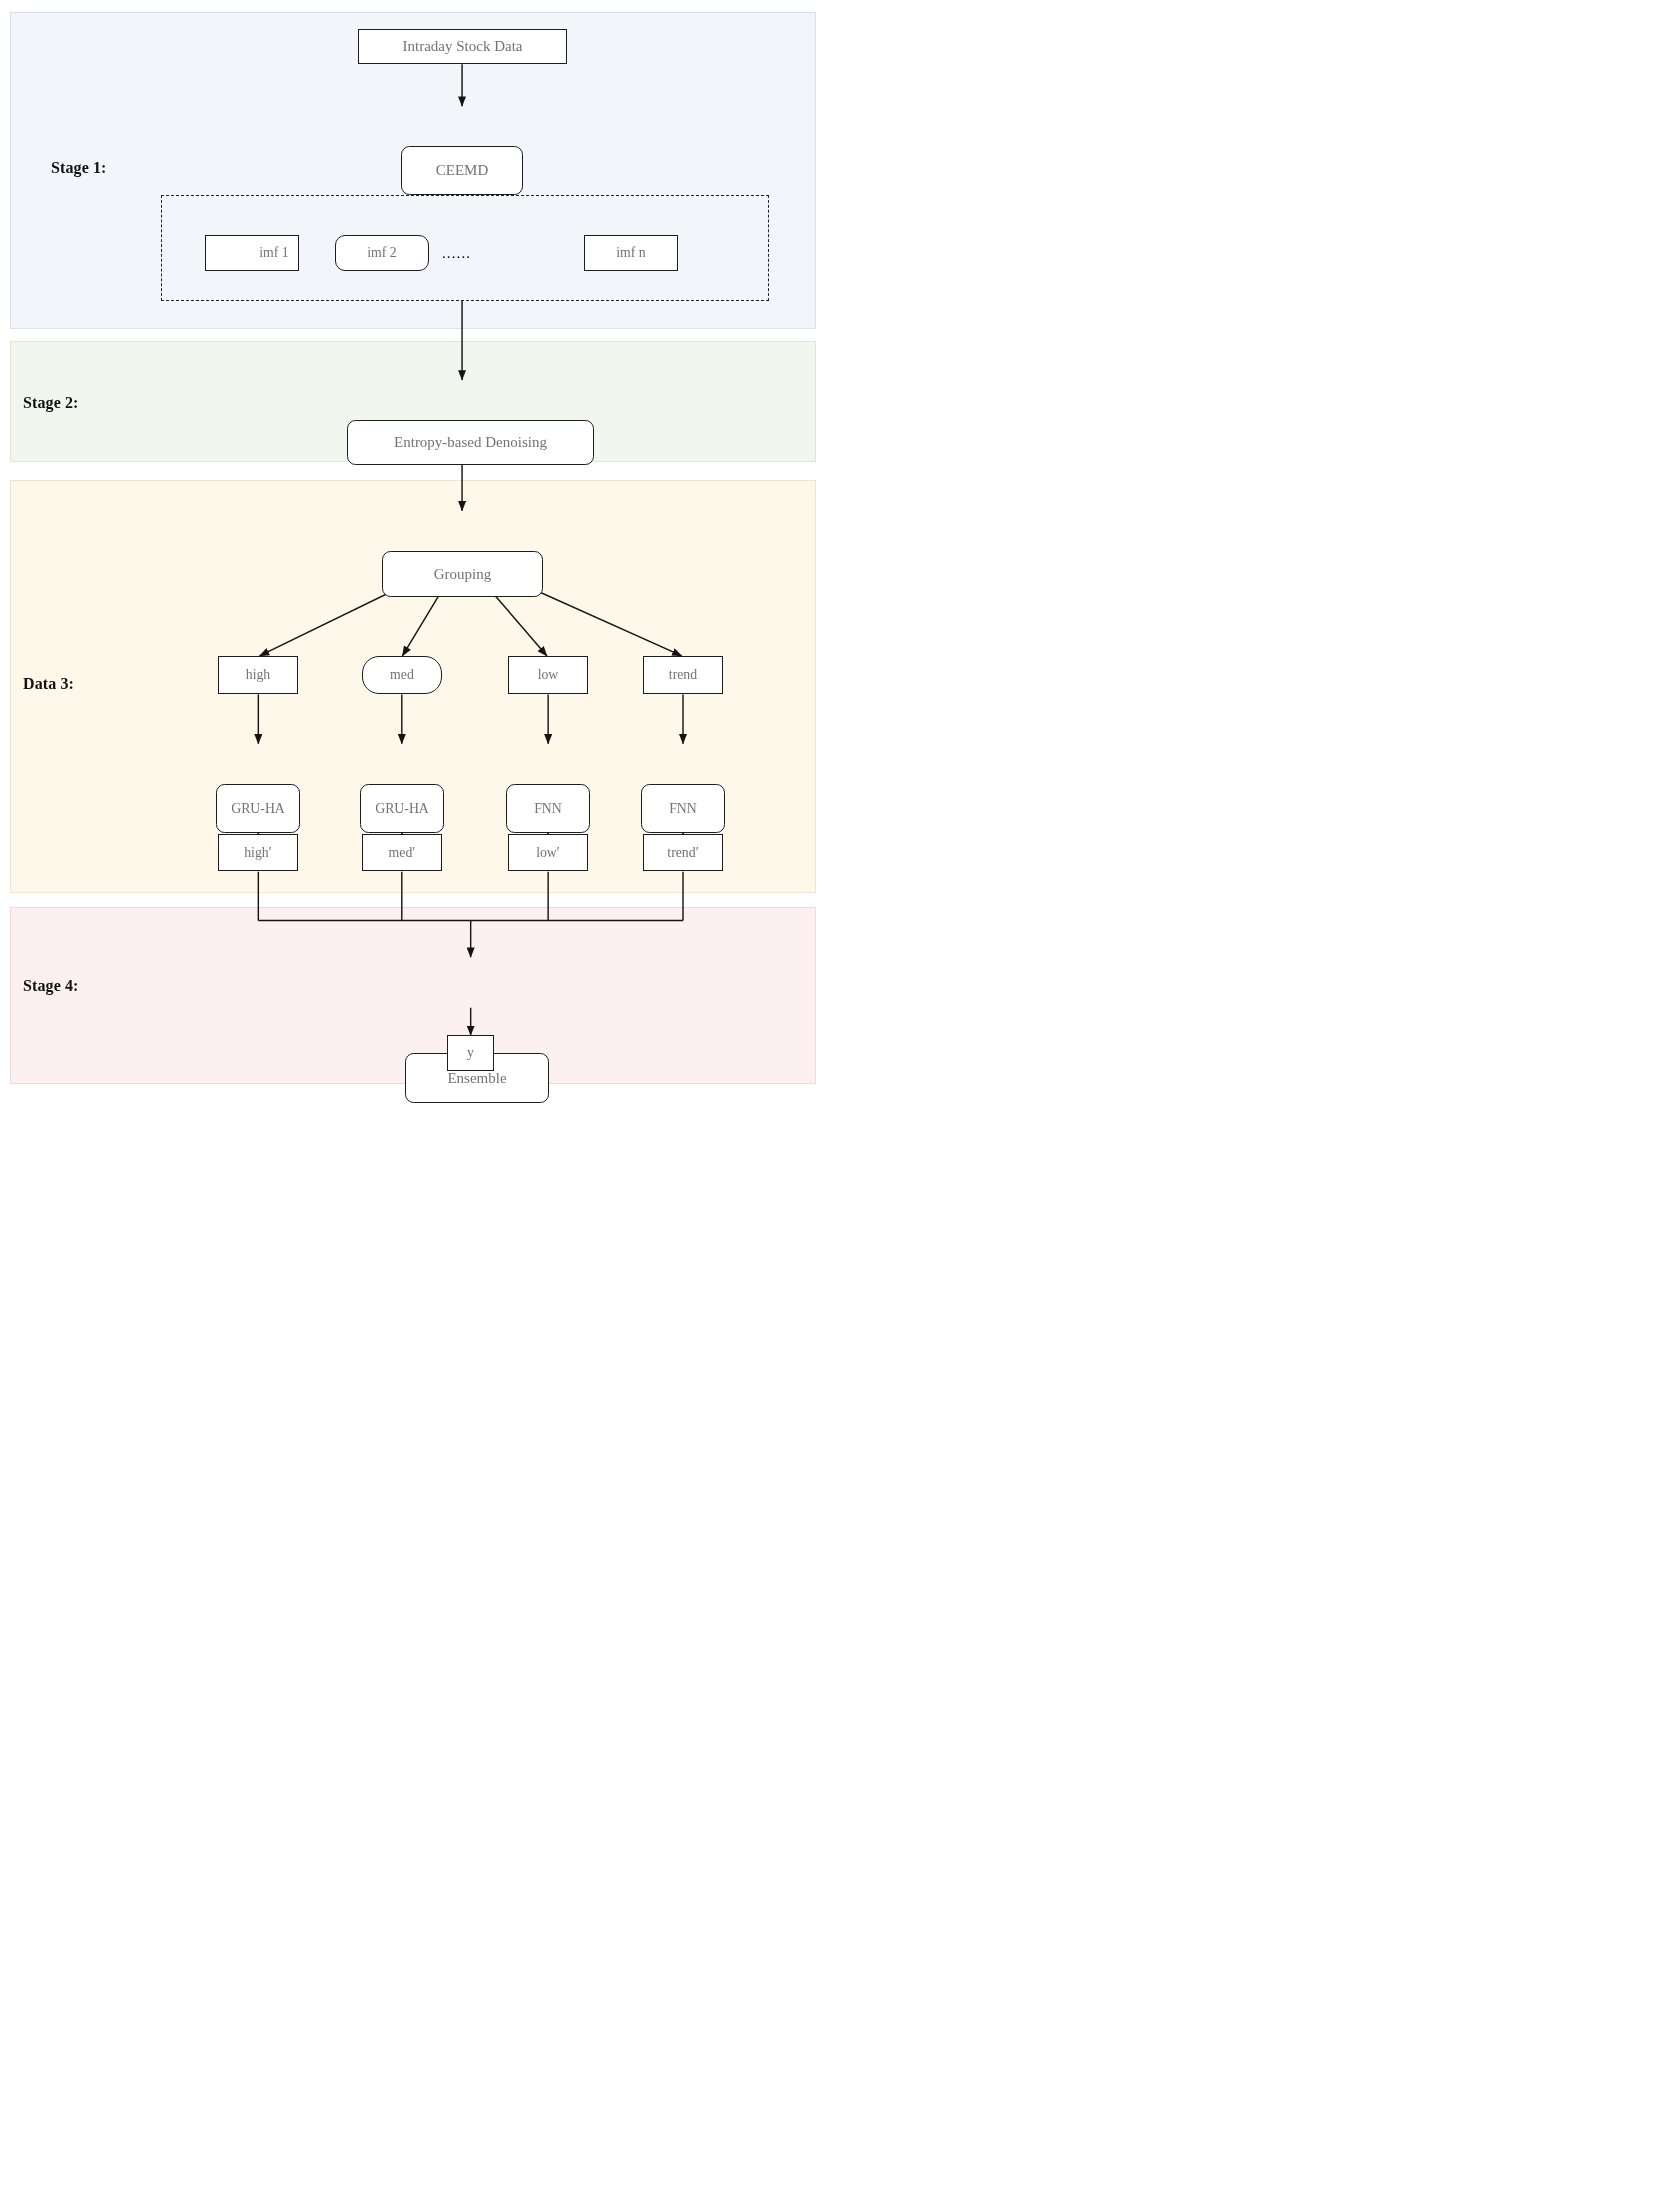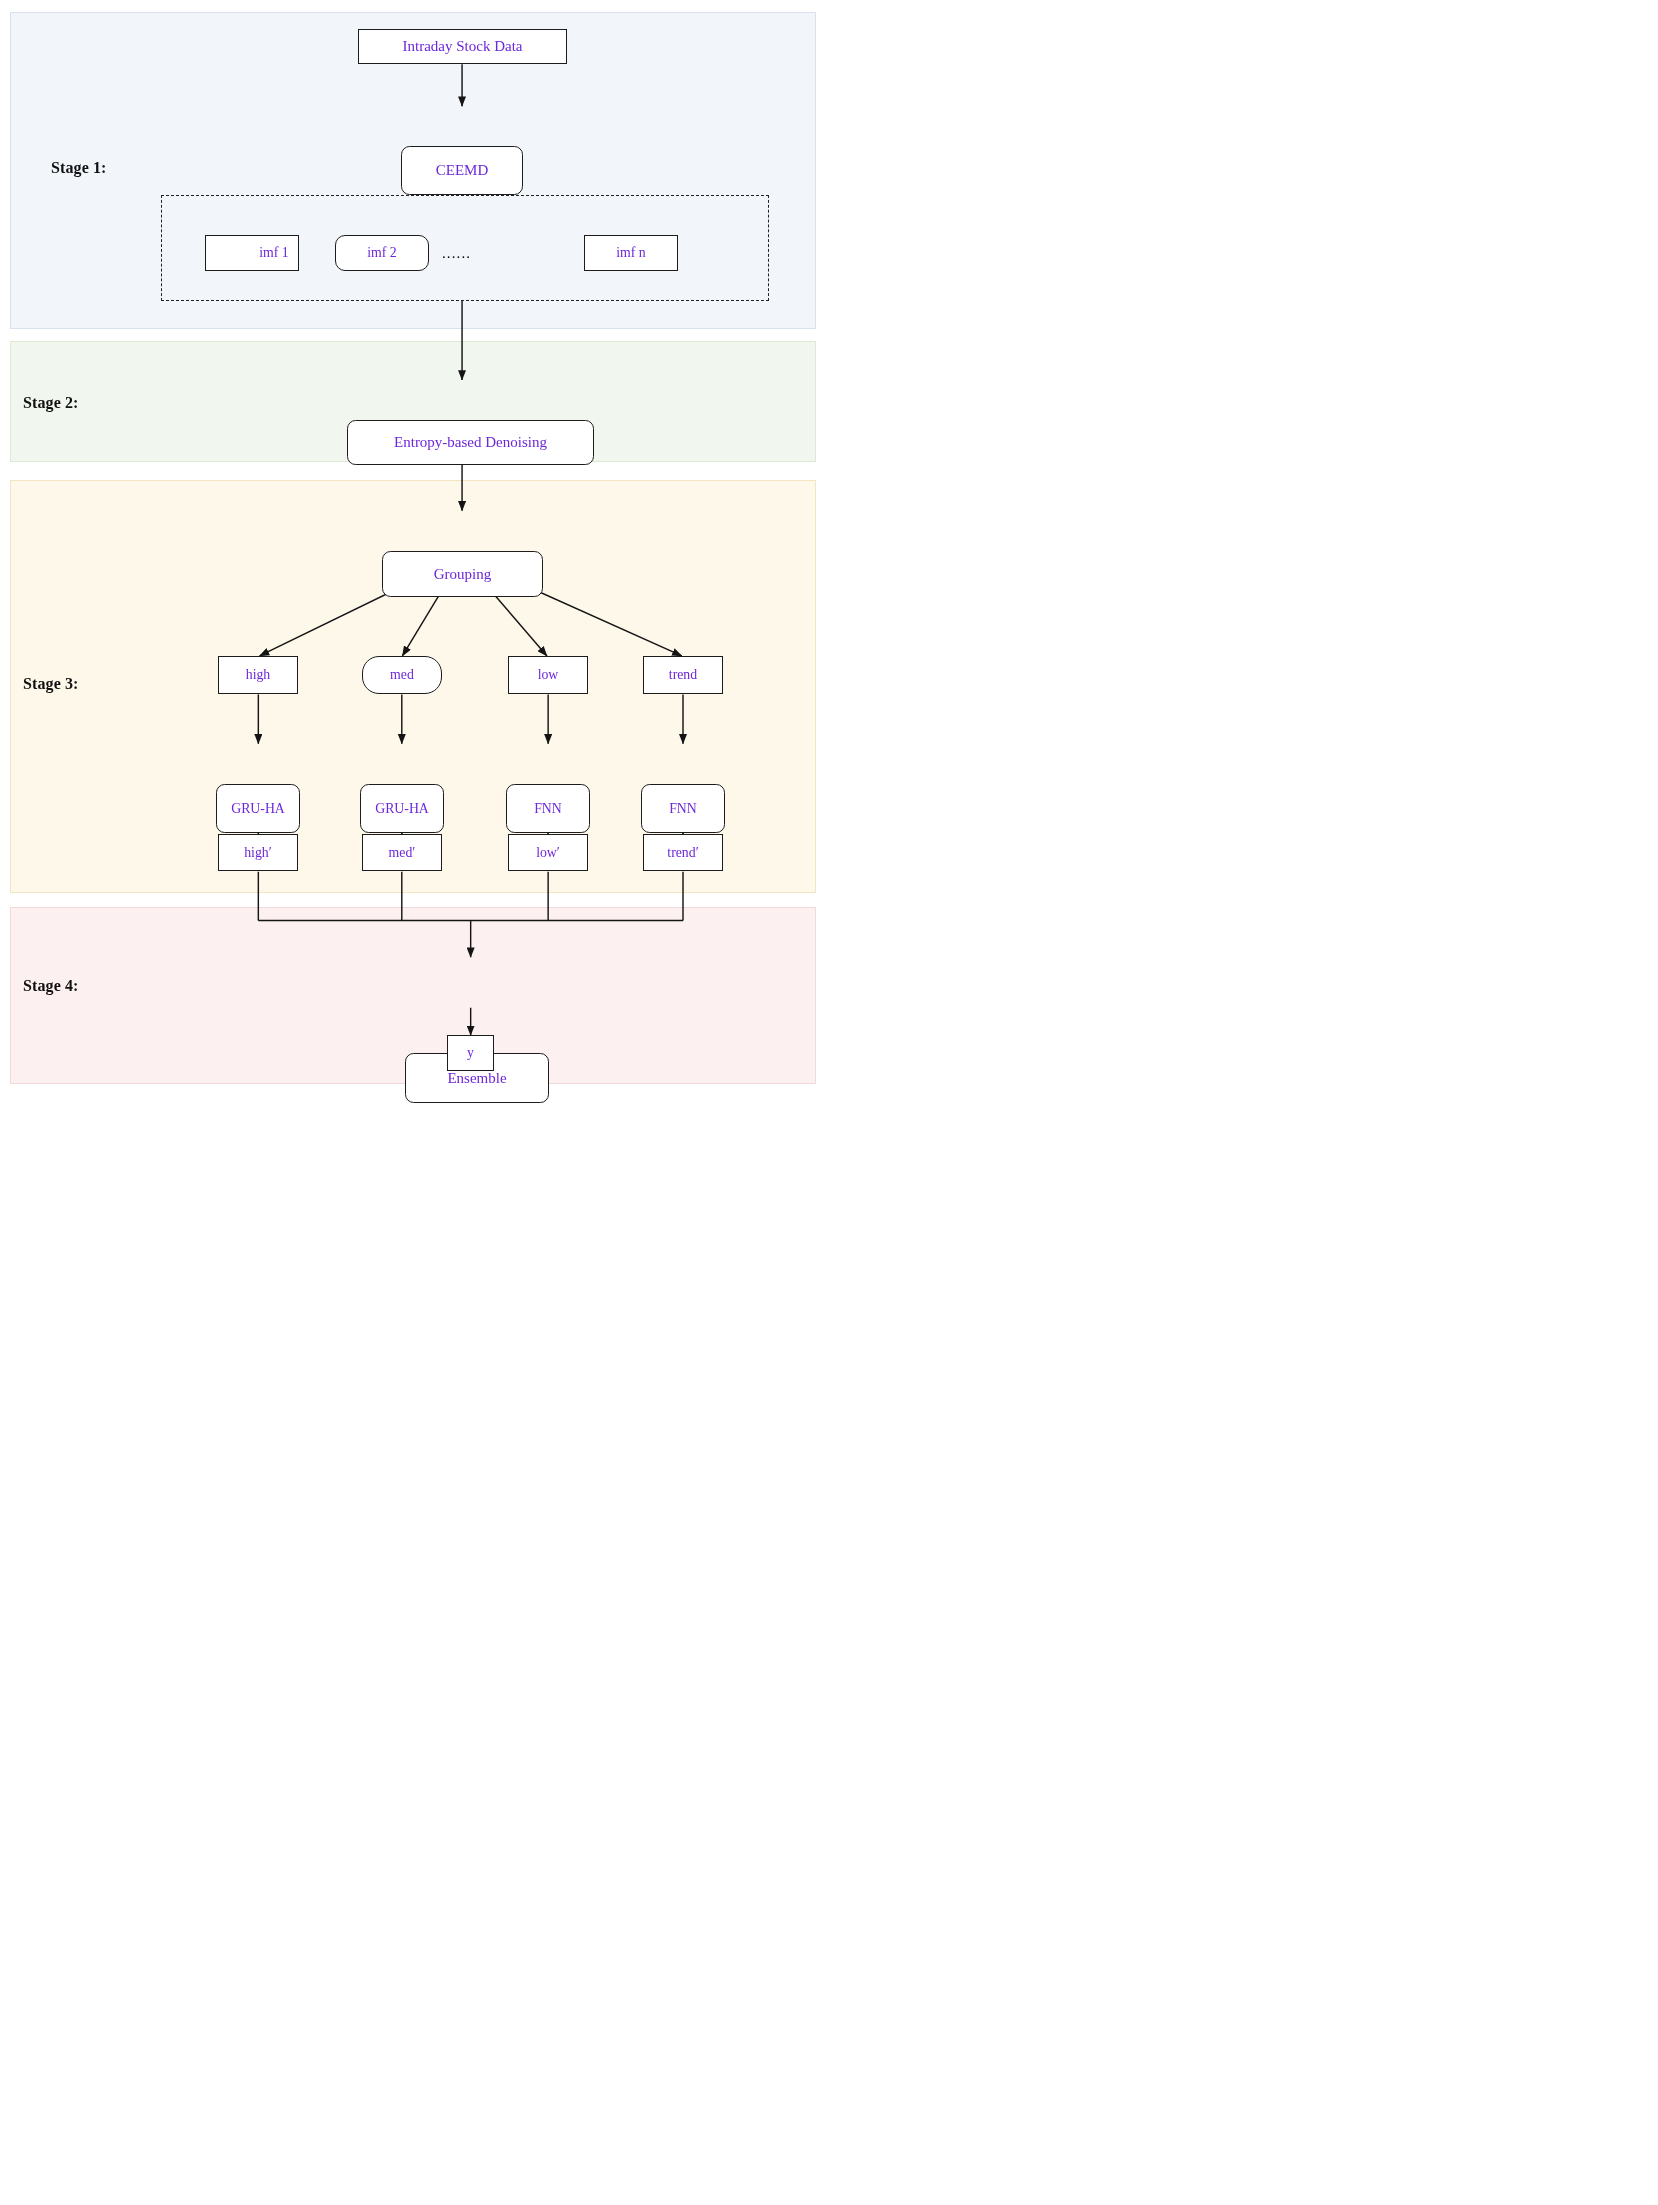--- a/index.html
+++ b/index.html
@@ -27,21 +27,21 @@
   }
   .node{
     position:absolute;
     background:#ffffff;
     border:1.7px solid #1c1c1c;
     box-sizing:border-box;
     display:flex;
     align-items:center;
     justify-content:center;
     font-size:15px;
-    color:#6d28d9;
+    color:#737373;
     text-align:left;
     line-height:1.1;
   }
   .node.small{font-size:13.8px;}
   .rounded{border-radius:8.6px;margin-top:40px;}
   .dashed-box{
     position:absolute;
     border:1.7px dashed #222;
     background:transparent;
     box-sizing:border-box;
@@ -68,21 +68,21 @@
 
 <div class="canvas">
 
   <div class="band" style="top: 12px; height: 317px; background: rgb(242, 246, 251); border-color: rgb(217, 224, 239);"></div>
   <div class="band" style="top: 341px; height: 121px; background: rgb(241, 247, 238); border-color: rgb(220, 234, 211);"></div>
   <div class="band" style="top: 480px; height: 413px; background: rgb(253, 248, 234); border-color: rgb(242, 229, 196);"></div>
   <div class="band" style="top: 907px; height: 177px; background: rgb(252, 240, 240); border-color: rgb(242, 217, 218);"></div>
 
   <div class="stage-label" style="top:159px;margin-left:28px;">Stage 1:</div>
   <div class="stage-label" style="top:394px;">Stage 2:</div>
-  <div class="stage-label" style="top:675px;">Stage 3:</div>
+  <div class="stage-label" style="top:675px;">Data 3:</div>
   <div class="stage-label" style="top:977px;">Stage 4:</div>
 
   <svg class="overlay" width="830" height="1103" viewBox="0 0 1446 1922">
     <defs>
       <marker id="arw" markerUnits="userSpaceOnUse" markerWidth="18" markerHeight="14" refX="17" refY="7" orient="auto">
         <path d="M0,0 L18,7 L0,14 Z" fill="#141414"></path>
       </marker>
     </defs>
 
     <line x1="805" y1="112" x2="805" y2="185" marker-end="url(#arw)"></line>

